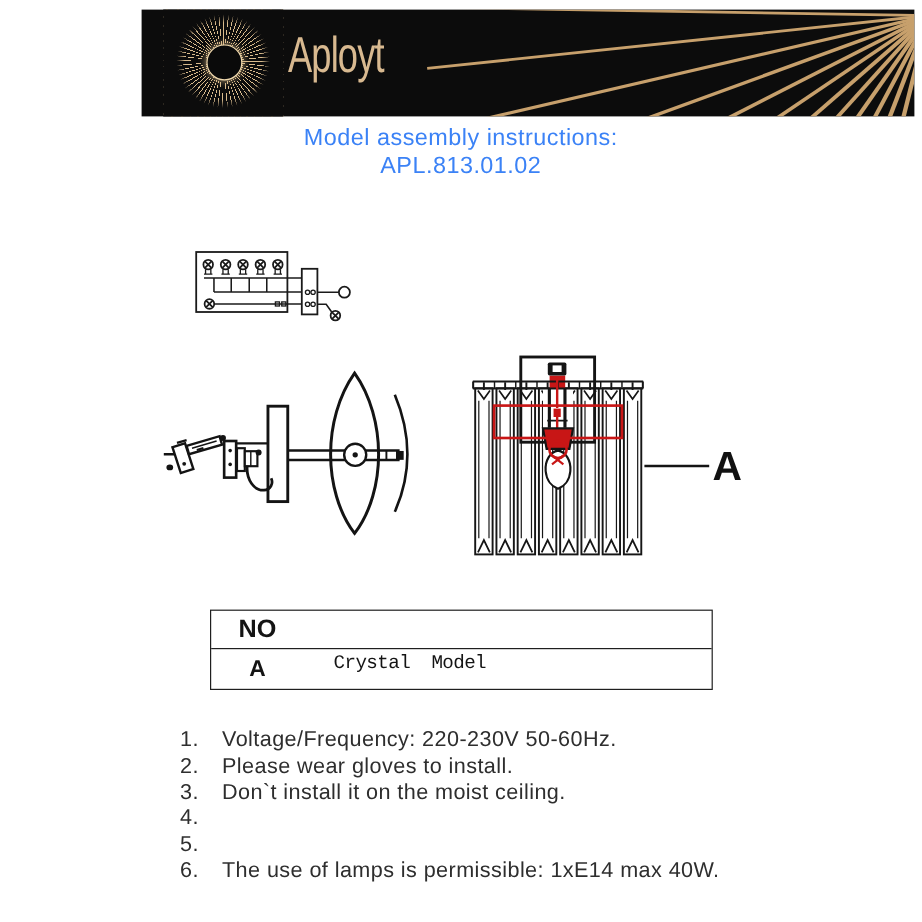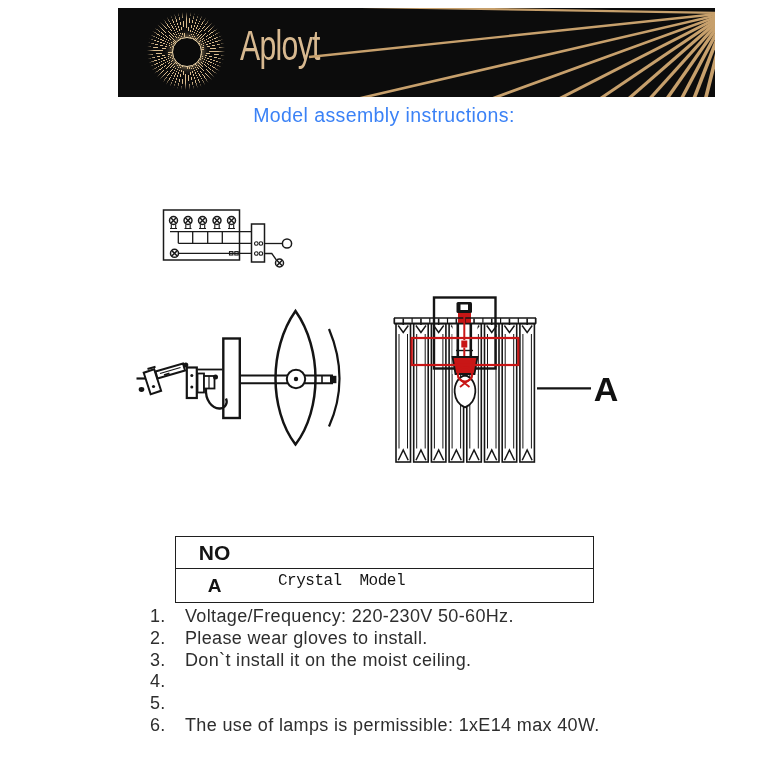--- a/index.html
+++ b/index.html
@@ -1,20 +1,20 @@
 <!DOCTYPE html>
 <html><head>
 <meta charset="utf-8">
 <style>
   html,body{margin:0;padding:0;background:#fff;}
   .page{position:relative;width:768px;height:768px;background:#ffffff;overflow:hidden;
         font-family:"Liberation Sans",sans-serif;color:#2e2e2e;}
 
   
-  .banner{position:absolute;left:118px;top:8px;width:597px;height:89px;background:#0c0c0c;overflow:hidden;}
+  .banner{position:absolute;left:118px;top:8px;width:644px;height:89px;background:#0c0c0c;overflow:hidden;}
   .sunburst{position:absolute;left:18px;top:-7px;width:100px;height:100px;
             background:repeating-conic-gradient(#d9bb8d 0deg 1.25deg, rgba(0,0,0,0) 1.25deg 6deg);}
   .sunburst-fade{position:absolute;left:18px;top:-7px;width:100px;height:100px;
             background:radial-gradient(circle at 50% 50%, rgba(12,12,12,0) 0 32px, #0c0c0c 39px);}
   .sunburst-core{position:absolute;left:54px;top:29px;width:28px;height:28px;border-radius:50%;
             background:#0a0a0a;border:1.5px solid #eed7ac;box-shadow:0 0 6px 1px rgba(222,190,140,.65);}
   .brand-name{position:absolute;left:122px;top:14px;font-size:42px;font-weight:400;color:#d8b990;
             letter-spacing:-1px;transform:scaleX(.72);transform-origin:0 0;white-space:nowrap;}
   .rayfan{position:absolute;right:0;top:0;}
 
@@ -22,21 +22,21 @@
   .title-block{position:absolute;left:0;top:105px;width:768px;text-align:center;color:#3b82f6;}
   .doc-title{font-size:19.5px;line-height:21px;letter-spacing:.4px;}
   .doc-code{font-size:19.5px;line-height:21px;letter-spacing:.4px;margin-top:2px;}
 
   
   .svg-abs{position:absolute;}
   .part-label{position:absolute;left:591px;top:370px;width:30px;text-align:center;
               font-size:34px;font-weight:700;color:#111;}
 
   
-  .ptable{position:absolute;left:175px;top:536px;width:417px;border:1.6px solid #1f1f1f;color:#141414;}
+  .ptable{position:absolute;left:175px;top:508px;width:417px;border:1.6px solid #1f1f1f;color:#141414;}
   .ptr{display:flex;}
   .ptr.head{border-bottom:1.5px solid #1f1f1f;height:31px;}
   .ptr.data{height:33px;}
   .ptd{display:flex;align-items:center;justify-content:center;box-sizing:border-box;}
   .ptd + .ptd{border-left:1.5px solid #1f1f1f;}
   .c1{width:77px;}
   .c2{width:176px;}
   .c3{flex:1;}
   .cell-no{font-size:21px;font-weight:700;}
   .cell-a{font-size:19px;font-weight:700;}
@@ -75,20 +75,21 @@
         <line x1="545" y1="5" x2="304" y2="349" stroke-width="3.4"></line>
         <line x1="545" y1="5" x2="348" y2="376" stroke-width="3.4"></line>
         <line x1="545" y1="5" x2="394" y2="397" stroke-width="3.6"></line>
         <line x1="545" y1="5" x2="443" y2="413" stroke-width="3.6"></line>
       </g>
     </svg>
   </header>
 
   <div class="title-block">
     <div class="doc-title">Model assembly instructions:</div>
+    <div class="doc-code">APL.813.01.02</div>
   </div>
 
   <svg class="svg-abs" style="left:150px;top:198px;" width="160" height="80" viewBox="150 198 160 80">
     <g stroke="#1a1a1a" fill="none" stroke-width="1.5">
       <rect x="163.5" y="210" width="76" height="50"></rect>
 
       <g>
         <circle cx="173.5" cy="220.5" r="4"></circle>
           <path d="M170.8,217.8 l5.4,5.4 M176.2,217.8 l-5.4,5.4"></path>
         <circle cx="188" cy="220.5" r="4"></circle>

